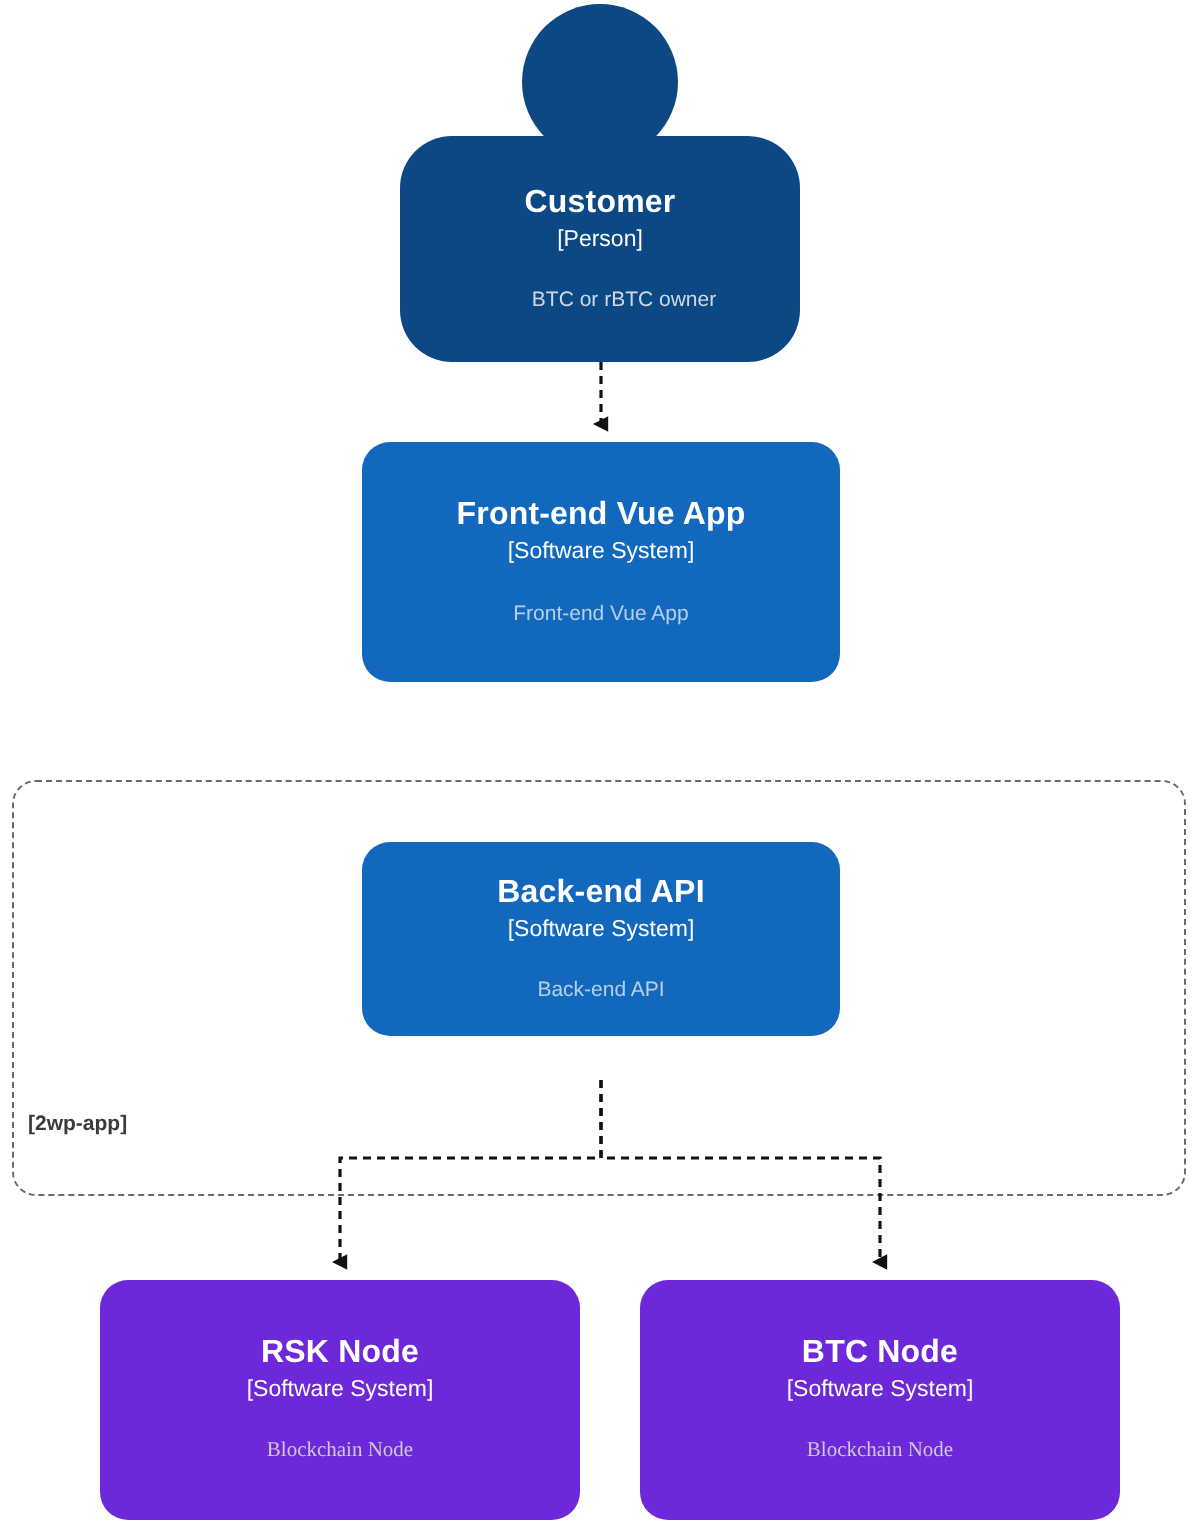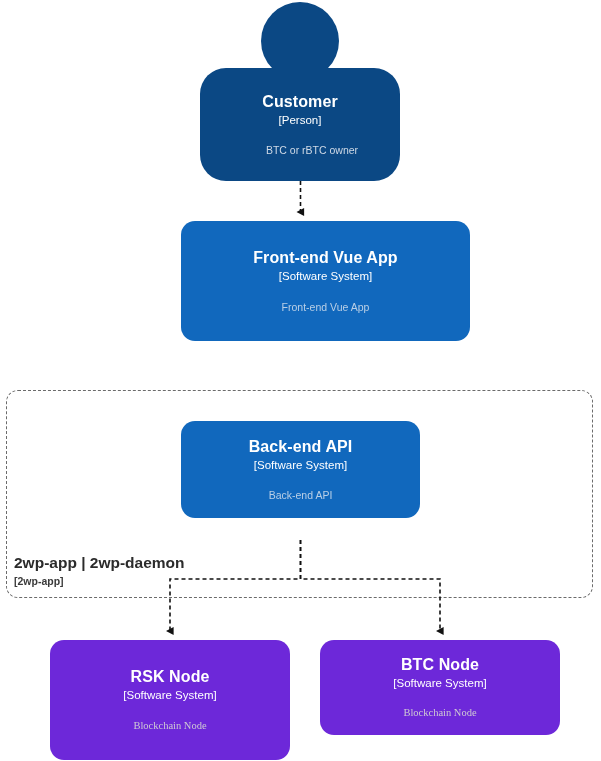--- a/index.html
+++ b/index.html
@@ -78,40 +78,40 @@
 
   
   .sys-gray {
     background: #6d28d9;
   }
   .sys-gray .n-desc { color: #cfc9d4; font-family: Liberation Serif, serif; }
 
   #sys-frontend {
     left: 181px;
     top: 221px;
-    width: 289px;
+    width: 239px;
     height: 120px;
   }
   #sys-backend {
     left: 181px;
     top: 421px;
     width: 239px;
     height: 97px;
   }
   #sys-rsk {
     left: 50px;
     top: 640px;
     width: 240px;
     height: 120px;
   }
   #sys-btc {
     left: 320px;
     top: 640px;
     width: 240px;
-    height: 95px;
+    height: 120px;
   }
 
   
   #boundary-2wp {
     position: absolute;
     left: 6px;
     top: 390px;
     width: 587px;
     height: 208px;
     box-sizing: border-box;
@@ -149,21 +149,20 @@
     pointer-events: none;
   }
 </style>
 </head>
 <body>
 
 <div id="canvas">
 
   <div id="boundary-2wp"></div>
   <div id="boundary-2wp-label">
-    <div class="b-title">2wp-app | 2wp-daemon</div>
     <div class="b-type">[2wp-app]</div>
   </div>
 
   <div id="person-customer-head"></div>
   <div id="person-customer-body" class="node">
     <div class="n-title">Customer</div>
     <div class="n-type">[Person]</div>
     <div class="n-desc">BTC or rBTC owner</div>
   </div>
 

